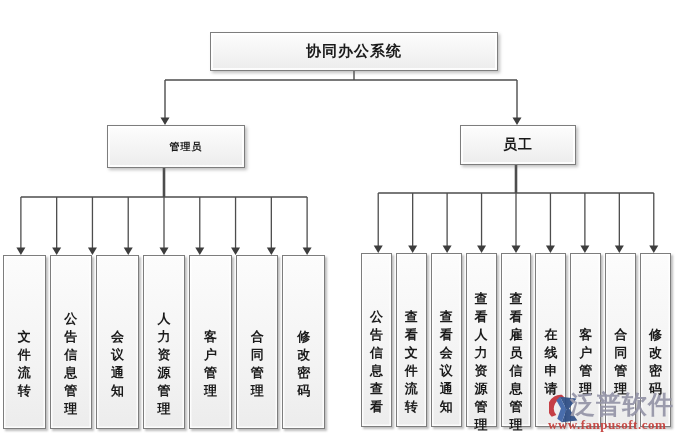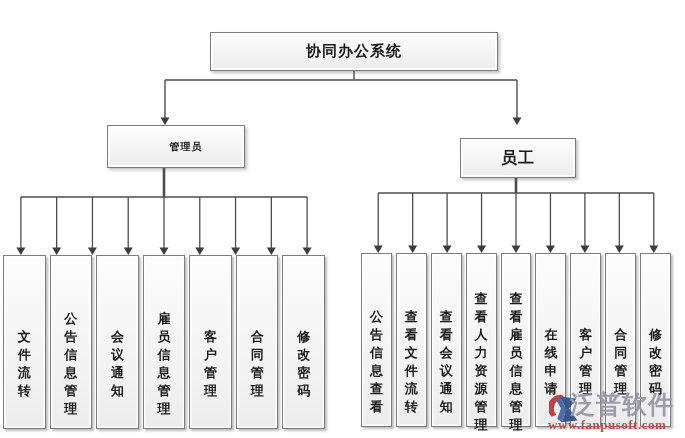--- a/index.html
+++ b/index.html
@@ -10,21 +10,21 @@
   #connectors{position:absolute;left:0;top:0;width:685px;height:438px;pointer-events:none;}
   .node{
     position:absolute;display:flex;align-items:center;justify-content:center;
     background:linear-gradient(180deg,#fdfdfd 0%,#f3f3f3 60%,#ececec 100%);
     border:1px solid #7d7d7d;
     box-shadow:2px 2px 3px rgba(100,100,100,.4), inset 0 0 0 2px rgba(255,255,255,.85);
     font-weight:bold;
   }
   .node.root{left:210px;top:4px;width:286px;height:37px;font-size:15px;letter-spacing:1px;margin-top:28px;}
   .node.admin{left:107px;top:125px;width:116px;height:41px;font-size:10px;letter-spacing:1px;padding-left:20px;}
-  .node.employee{left:460px;top:138px;width:114px;height:38px;font-size:16px;letter-spacing:1px;font-family:Liberation Mono, monospace;}
+  .node.employee{left:460px;top:125px;width:114px;height:38px;font-size:14px;letter-spacing:1px;font-family:Liberation Mono, monospace;}
   .group{position:absolute;display:flex;gap:4px;}
   .group.left{left:3px;top:255px;width:322px;height:174px;}
   .group.right{left:361px;top:253px;width:310px;height:174px;}
   .leaf{
     flex:1;display:flex;align-items:center;justify-content:center;
     background:linear-gradient(180deg,#fcfcfc 0%,#f2f2f2 70%,#ececec 100%);
     border:1px solid #7d7d7d;
     box-shadow:1.5px 2px 2px rgba(110,110,110,.45), inset 0 0 0 1.5px rgba(255,255,255,.85);
   }
   .vtext{
@@ -114,21 +114,21 @@
     <div class="leaf">
         <span class="vtext">文件流转</span>
       </div>
     <div class="leaf">
         <span class="vtext">公告信息管理</span>
       </div>
     <div class="leaf">
         <span class="vtext">会议通知</span>
       </div>
     <div class="leaf">
-        <span class="vtext">雇员信息管理</span>
+        <span class="vtext">人力资源管理</span>
       </div>
     <div class="leaf">
         <span class="vtext">客户管理</span>
       </div>
     <div class="leaf">
         <span class="vtext">合同管理</span>
       </div>
     <div class="leaf">
         <span class="vtext">修改密码</span>
       </div>

